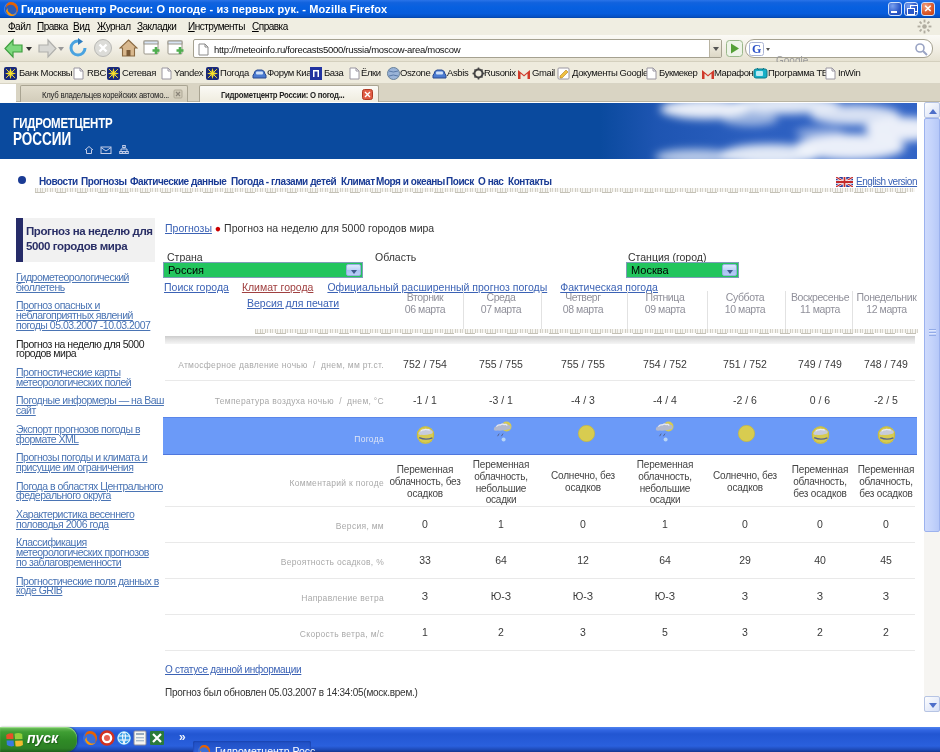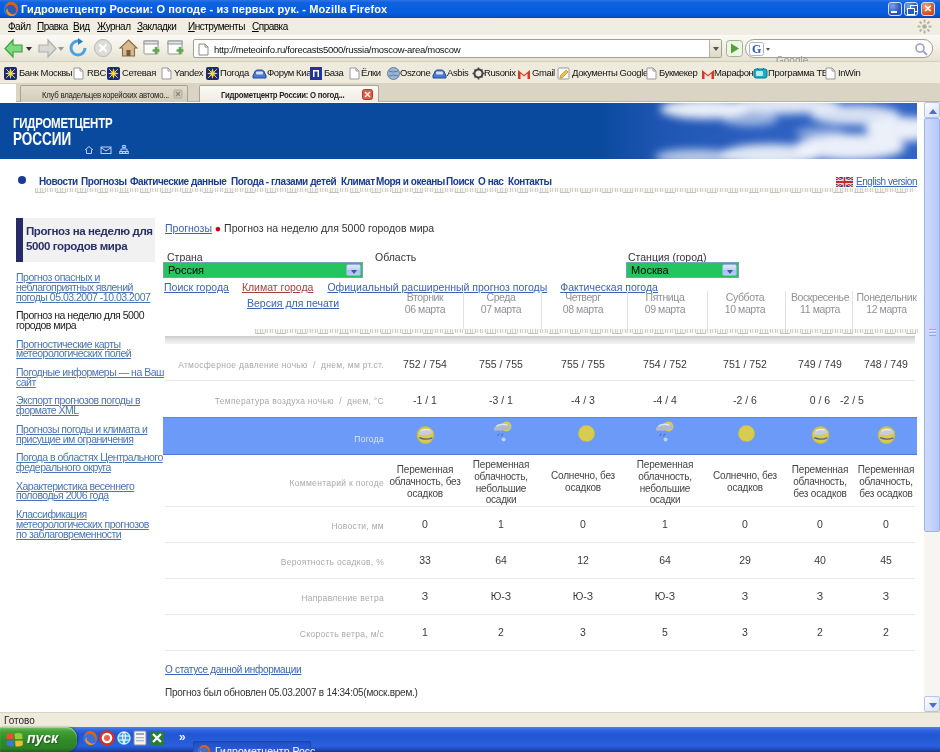--- a/index.html
+++ b/index.html
@@ -403,29 +403,31 @@
           <path d="M8.5 0 V10 M0 5 H17" stroke="#c42a2a" stroke-width="1.8"></path>
         </svg>
       <span style="left:856px;font-weight:normal"><a class="link">English version</a></span>
     </div>
     <div class="ruler" style="left:35px;top:86px;width:880px;"></div>
 
     <div id="sidebox">
         <div>Прогноз на неделю для<br>5000 городов мира</div>
       </div>
     <div id="sidelinks">
+      <p><a>Гидрометеорологический<br>бюллетень</a></p>
       <p><a>Прогноз опасных и<br>неблагоприятных явлений<br>погоды 05.03.2007 -10.03.2007</a></p>
       <p class="cur">Прогноз на неделю для 5000<br>городов мира</p>
       <p><a>Прогностические карты<br>метеорологических полей</a></p>
       <p><a>Погодные информеры — на Ваш<br>сайт</a></p>
       <p><a>Экспорт прогнозов погоды в<br>формате XML</a></p>
       <p><a>Прогнозы погоды и климата и<br>присущие им ограничения</a></p>
       <p><a>Погода в областях Центрального<br>федерального округа</a></p>
       <p><a>Характеристика весеннего<br>половодья 2006 года</a></p>
       <p><a>Классификация<br>метеорологических прогнозов<br>по заблаговременности</a></p>
+      <p><a>Прогностические поля данных в<br>коде GRIB</a></p>
     </div>
 
     <div class="abs" style="left:165px;top:120px;font-size:10.5px;color:#333">
       <a class="link">Прогнозы</a> <span style="color:#c00">●</span> Прогноз на неделю для 5000 городов мира
     </div>
 
     <div class="flabel" style="left:167px;top:149px">Страна</div>
     <div class="flabel" style="left:375px;top:149px">Область</div>
     <div class="flabel" style="left:628px;top:149px">Станция (город)</div>
     <div class="xpsel" style="left:163px;top:160px;width:200px">
@@ -469,21 +471,21 @@
     <div class="val" style="left:850px;top:256px;width:72px">748 / 749</div>
     <div class="sep" style="top:278px"></div>
 
     <div class="rowlabel" style="left:165px;top:294px;width:219px">Температура воздуха ночью&nbsp; /&nbsp; днем, °С</div>
     <div class="val" style="left:389px;top:292px;width:72px">-1 / 1</div>
     <div class="val" style="left:465px;top:292px;width:72px">-3 / 1</div>
     <div class="val" style="left:547px;top:292px;width:72px">-4 / 3</div>
     <div class="val" style="left:629px;top:292px;width:72px">-4 / 4</div>
     <div class="val" style="left:709px;top:292px;width:72px">-2 / 6</div>
     <div class="val" style="left:784px;top:292px;width:72px">0 / 6</div>
-    <div class="val" style="left:816px;top:292px;width:72px">-2 / 5</div>
+    <div class="val" style="left:850px;top:292px;width:72px">-2 / 5</div>
 
     <div id="weatherrow">
       <div class="rowlabel" style="left:2px;top:16px;width:219px">Погода</div>
     </div>
     <svg class="wicon" style="left:415px" width="21" height="20" viewBox="0 0 21 20">
         <circle cx="10.5" cy="10" r="8.7" fill="#d7cb51"></circle>
         <path d="M10.5 1.8 a8.2 8.2 0 0 1 0 16.4 a8.2 8.2 0 0 1 0 -16.4" fill="none" stroke="#c2b53e" stroke-width="0.8"></path>
         <path d="M4.2 12.6 q6.5 3 13.2 0.2" stroke="#55628f" stroke-width="1.3" fill="none"></path>
         <path d="M3.4 8.6 q0.2-2.4 2.6-2.6 q1-2 3.4-1.6 q1.6-1.4 3.6-0.2 q1.6-0.6 2.6 0.8 q2.4 0.2 2.2 2.2 q-0.2 1.6-2.4 1.8 q-4.6 1.4-8.6 0.8 q-3.2 0.4-3.4-1.2z" fill="#c7cbdb"></path>
         <path d="M5.6 6.4 q1.2-1.8 3.2-1.4 q1.6-1.2 3.4-0.2 q1.6-0.6 2.4 0.8" stroke="#eceef5" stroke-width="1.1" fill="none"></path>
@@ -528,21 +530,21 @@
     <div class="rowlabel" style="left:165px;top:376px;width:219px">Комментарий к погоде</div>
     <div class="com" style="left:379px;top:362px;width:92px">Переменная<br>облачность, без<br>осадков</div>
     <div class="com" style="left:455px;top:357px;width:92px">Переменная<br>облачность,<br>небольшие<br>осадки</div>
     <div class="com" style="left:537px;top:368px;width:92px">Солнечно, без<br>осадков</div>
     <div class="com" style="left:619px;top:357px;width:92px">Переменная<br>облачность,<br>небольшие<br>осадки</div>
     <div class="com" style="left:699px;top:368px;width:92px">Солнечно, без<br>осадков</div>
     <div class="com" style="left:774px;top:362px;width:92px">Переменная<br>облачность,<br>без осадков</div>
     <div class="com" style="left:840px;top:362px;width:92px">Переменная<br>облачность,<br>без осадков</div>
     <div class="sep" style="top:404px"></div>
 
-    <div class="rowlabel" style="left:165px;top:419px;width:219px">Новости, мм</div>
+    <div class="rowlabel" style="left:165px;top:419px;width:219px">Версия, мм</div>
     <div class="val" style="left:389px;top:416px;width:72px">0</div>
     <div class="val" style="left:465px;top:416px;width:72px">1</div>
     <div class="val" style="left:547px;top:416px;width:72px">0</div>
     <div class="val" style="left:629px;top:416px;width:72px">1</div>
     <div class="val" style="left:709px;top:416px;width:72px">0</div>
     <div class="val" style="left:784px;top:416px;width:72px">0</div>
     <div class="val" style="left:850px;top:416px;width:72px">0</div>
     <div class="sep" style="top:440px"></div>
 
     <div class="rowlabel" style="left:165px;top:455px;width:219px">Вероятность осадков, %</div>
@@ -578,23 +580,20 @@
     <div class="abs" style="left:165px;top:562px;font-size:10px;letter-spacing:-0.3px"><a class="link">О статусе данной информации</a></div>
     <div class="abs" style="left:165px;top:585px;font-size:10px;letter-spacing:-0.25px;color:#333">Прогноз был обновлен 05.03.2007 в 14:34:05(моск.врем.)</div>
   </div>
 
   <div id="vscroll">
     <div id="sthumb"></div>
     <div class="sbtn" id="sup" style="top:0"></div>
     <div class="sbtn" id="sdown" style="top:594px"></div>
   </div>
 
-  <div id="statusbar">
-      <div class="txt">Готово</div>
-    </div>
 
   <div id="taskbar">
     <div id="startbtn">
       <svg class="abs" style="left:5px;top:3px" width="19" height="18" viewBox="0 0 19 18">
           <g transform="rotate(-4 9 9)">
             <path d="M1.5 4.5 q3-2.5 7-1 l0 5.5 l-7 -0.5 z" fill="#e8502a"></path>
             <path d="M10 3.8 q4-1.2 7.5 0.8 l0 5 l-7.5 -0.4 z" fill="#93cf3c"></path>
             <path d="M1.5 10 l7 0.5 0 5.5 q-4 0.8-7-1.5 z" fill="#3a7ae0"></path>
             <path d="M10 10.8 l7.5 0.4 0 4.3 q-3.5 2-7.5 0.8 z" fill="#f2bb2e"></path>
           </g>

